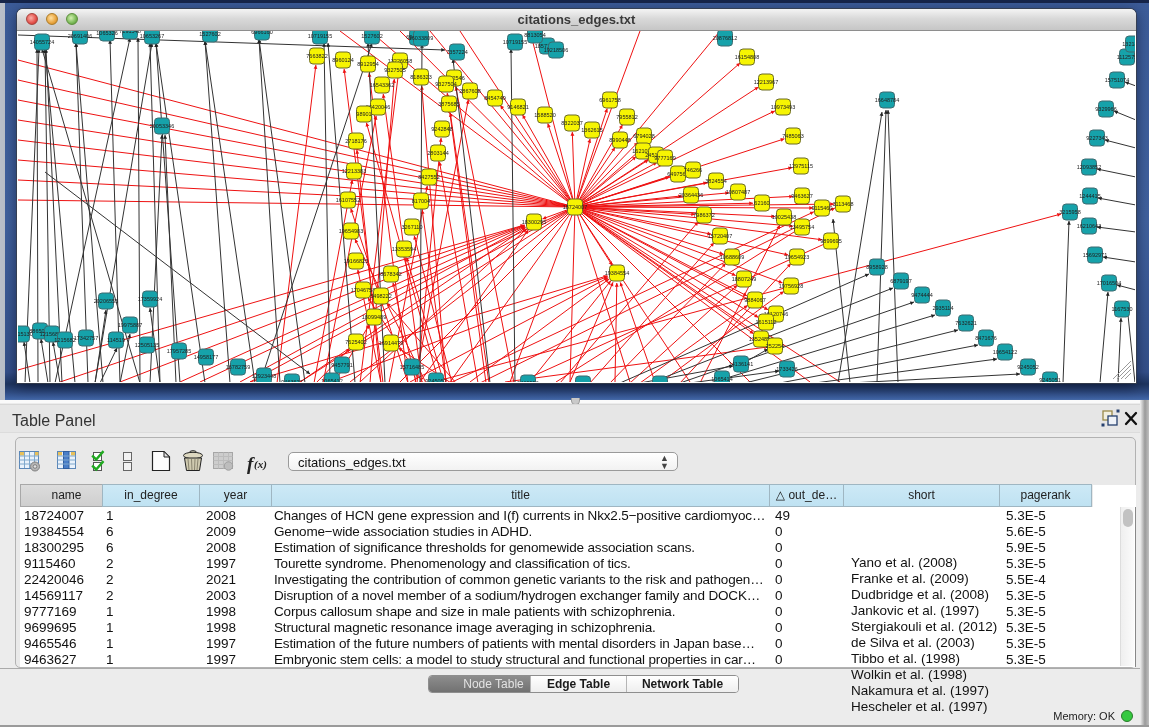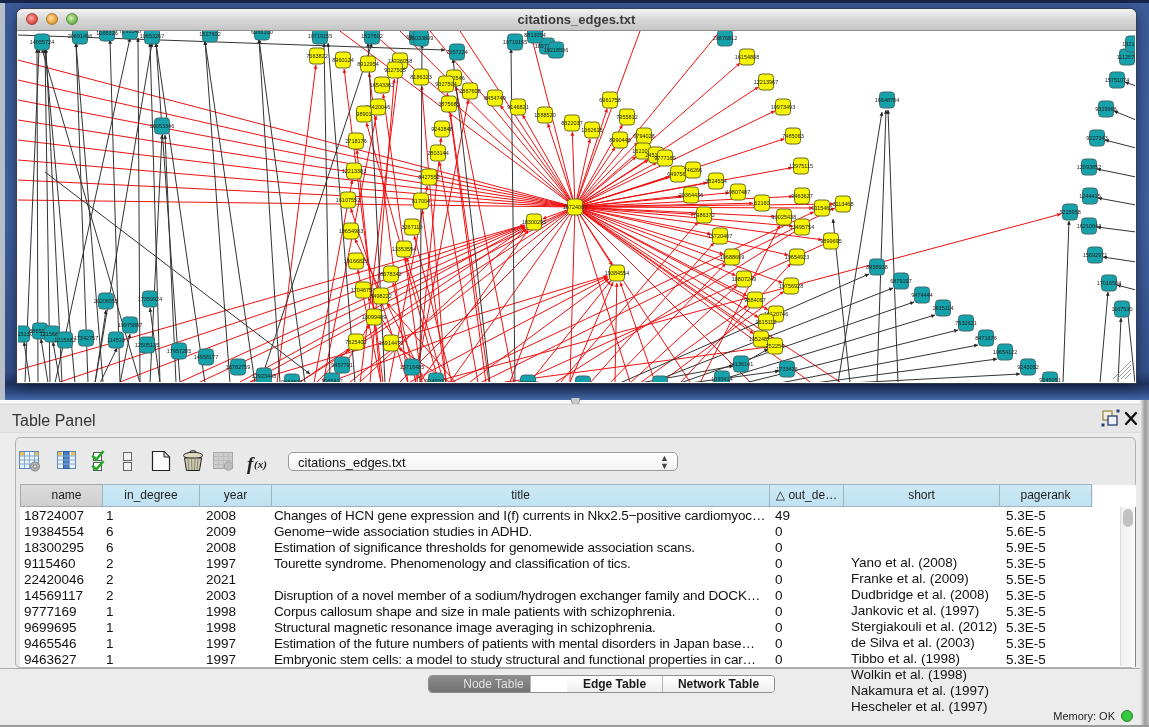--- a/index.html
+++ b/index.html
@@ -832,23 +832,24 @@
     <span class="c2">1997</span>
 <span class="c3">Tourette syndrome. Phenomenology and classification of tics.</span>
     <span class="c4">0</span>
     <span class="c5">Jankovic et al. (1997)</span>
     <span class="c6">5.3E-5</span>
   </div>
 <div class="row" style="top:572px">
 <span class="c0">22420046</span>
     <span class="c1">2</span>
     <span class="c2">2021</span>
+<span class="c3">Investigating the contribution of common genetic variants to the risk and pathogen…</span>
     <span class="c4">0</span>
     <span class="c5">Stergiakouli et al. (2012)</span>
-    <span class="c6">5.5E-5</span>
+    <span class="c6">5.5E-4</span>
   </div>
 <div class="row" style="top:588px">
 <span class="c0">14569117</span>
     <span class="c1">2</span>
     <span class="c2">2003</span>
 <span class="c3">Disruption of a novel member of a sodium/hydrogen exchanger family and DOCK…</span>
     <span class="c4">0</span>
     <span class="c5">de Silva et al. (2003)</span>
     <span class="c6">5.3E-5</span>
   </div>
@@ -884,18 +885,18 @@
     <span class="c1">1</span>
     <span class="c2">1997</span>
 <span class="c3">Embryonic stem cells: a model to study structural and functional properties in car…</span>
     <span class="c4">0</span>
     <span class="c5">Hescheler et al. (1997)</span>
     <span class="c6">5.3E-5</span>
   </div>
 <div id="tabline"></div>
 <div id="tabs">
   <div class="seg sel" style="width:102px;padding-left:28px;">Node Table</div>
-  <div class="seg" style="width:96px;margin-left:36px;">Edge Table</div>
+  <div class="seg" style="width:96px;">Edge Table</div>
   <div class="seg" style="width:111px;border-right:none;">Network Table</div>
 </div>
 <div id="status">Memory: OK</div>
 <div id="dot"></div>
 <div id="redge"></div>
 <div id="bline"></div>
 </body></html>

